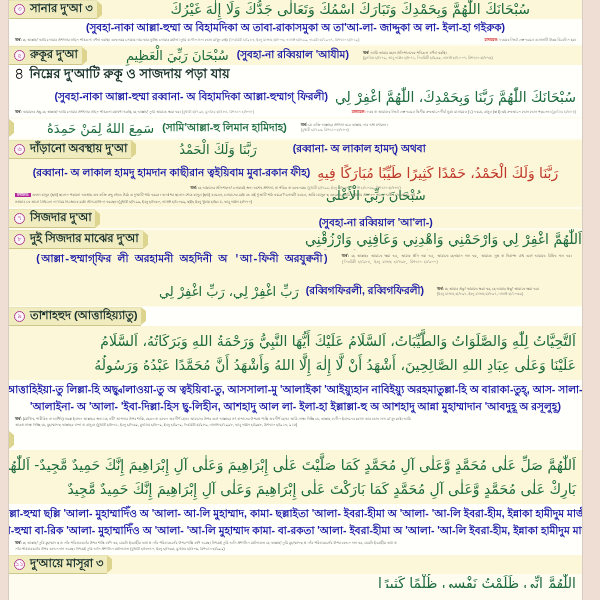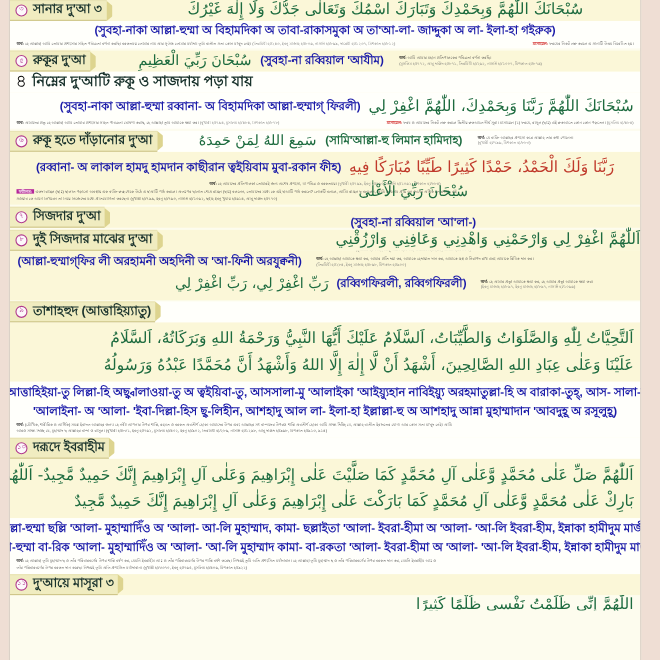--- a/index.html
+++ b/index.html
@@ -198,37 +198,45 @@
         </span>
         <span style="flex:none;">
           <span class="masael">মাসায়েল:</span>
           <span>ফরয ও আমাদের নিকট লক্ব করলে দ্বিতীয় রুকআতে দীর্ঘ সূরা। মাসায়েল (১) ফরযে, রাসূল (ছাঃ) এই রুকআতে কোন কোন পড়তেন।</span>
           <span class="ref">(মুসলিম হা/৪৮৪)</span>
         </span>
       </div>
     </div>
 
     <div class="hdr" style="margin-top:2px;background:#fffffb;">
-      <div class="pill">
-        <span class="num">৬</span>
-        <span class="ttl">রুকূ হতে দাঁড়ানোর দু'আ</span>
-      </div>
       <span class="chev"></span>
       <span class="chev2" style="border-left-color:#fffffb;"></span>
       <div class="hdr-inline" style="justify-content:flex-start;padding-left:24px;">
         <span class="ar">سَمِعَ اللهُ لِمَنْ حَمِدَهُ</span>
         <span class="bn-tr" style="color:#1d6b3f;">(সামি'আল্লা-হু লিমান হামিদাহ)</span>
         <span class="note" style="flex:1;line-height:1.45;">
           <span class="lbl">অর্থ:</span>
           <span>যে ব্যক্তি আল্লাহর প্রশংসা করে আল্লাহ তার কথা শোনেন।</span><br>
           <span class="ref">(বুখারী হা/৭৯৬, মিশকাত হা/৮৮৩)</span>
         </span>
       </div>
     </div>
 
+    <div class="hdr" style="margin-top:2px;">
+      <div class="pill">
+        <span class="num">৬</span>
+        <span class="ttl">দাঁড়ানো অবস্থায় দু'আ</span>
+      </div>
+      <span class="chev"></span>
+      <span class="chev2"></span>
+      <div class="hdr-inline" style="justify-content:flex-start;padding-left:34px;">
+        <span class="ar">رَبَّنَا وَلَكَ الْحَمْدُ</span>
+        <span class="bn-tr" style="padding-left:28px;">(রব্বানা- অ লাকাল হামদ্) অথবা</span>
+      </div>
+    </div>
     <div class="band-cream">
       <div class="row center" style="padding-top:3px;">
         <span class="bn-tr">(রব্বানা- অ লাকাল হামদু হামদান কাছীরান ত্বইয়িবাম মুবা-রকান ফীহ)</span>
         <span class="ar big red">رَبَّنَا وَلَكَ الْحَمْدُ، حَمْدًا كَثِيرًا طَيِّبًا مُبَارَكًا فِيهِ</span>
       </div>
       <div class="note" style="text-align:center;">
         <span class="lbl">অর্থ:</span>
         <span>হে আমাদের প্রতিপালক! তোমারই জন্য অশেষ প্রশংসা, যা পবিত্র ও বরকতময়।</span>
         <span class="ref">(বুখারী হা/৭৯৯, ইবনু হা/৭৬০, নাসাঈ হা/১০৬২, মিশকাত হা/৮৮৪)</span>
       </div>
@@ -265,29 +273,29 @@
         <span class="num">৮</span>
         <span class="ttl">দুই সিজদার মাঝের দু'আ</span>
       </div>
       <span class="chev"></span>
       <span class="chev2"></span>
       <div class="hdr-inline" style="justify-content:flex-end;padding-left:22px;">
         <span class="ar big">اَللّٰهُمَّ اغْفِرْ لِي وَارْحَمْنِي وَاهْدِنِي وَعَافِنِي وَارْزُقْنِي</span>
       </div>
     </div>
     <div class="band-cream">
-      <div class="row" style="justify-content:flex-start;padding-left:7px;padding-top:2px;">
+      <div class="row" style="justify-content:flex-start;padding-left:26px;padding-top:2px;font-family:Liberation Mono, monospace;">
         <span class="bn-tr">(আল্লা-হুম্মাগ্‌ফির লী অরহামনী অহদিনী অ 'আ-ফিনী অরযুক্বনী)</span>
         <span class="note" style="flex:1;line-height:1.45;">
           <span class="lbl">অর্থ:</span>
           <span>হে আল্লাহ! আমাকে ক্ষমা কর, আমার প্রতি দয়া কর, আমাকে হেদায়াত দান কর, আমাকে সুস্থ ও নিরাপদ রাখ এবং আমাকে রিযিক দান কর।</span><br>
           <span class="ref">(তিরমিযী হা/২৮৪, ইবনু মাজাহ হা/৮৯৮, মিশকাত হা/৯০০)</span>
         </span>
       </div>
-      <div class="row" style="justify-content:flex-start;padding-left:150px;padding-top:1px;">
+      <div class="row" style="justify-content:flex-start;padding-left:150px;padding-top:1px;margin-top:12px;">
         <span class="ar">رَبِّ اغْفِرْ لِي، رَبِّ اغْفِرْ لِي</span>
         <span class="bn-tr">(রব্বিগফিরলী, রব্বিগফিরলী)</span>
         <span class="note" style="flex:1;line-height:1.45;">
           <span class="lbl">অর্থ:</span>
           <span>হে আমার প্রভু! আমাকে ক্ষমা কর, হে আমার প্রভু! আমাকে ক্ষমা কর।</span><br>
           <span class="ref">(ইবনু মাজাহ হা/৮৯৭, ইবনু মাজাহ হা/৮৯৭, নাসাঈ হা/১০৬৬)</span>
         </span>
       </div>
       <div class="gap"></div>
     </div>
@@ -320,24 +328,20 @@
         <span class="lbl">অর্থ:</span>
         <span>(মৌখিক, শারীরিক ও আর্থিক) সমস্ত ইবাদত আল্লাহর জন্য। হে নবী! আপনার উপর শান্তি, রহমত ও বরকত অবতীর্ণ হোক। আমাদের উপর এবং আল্লাহর সৎ বান্দাদের উপরও শান্তি অবতীর্ণ হোক। আমি সাক্ষ্য দিচ্ছি যে, আল্লাহ ব্যতীত ইবাদতের যোগ্য আর কোন সত্য মা'বূদ নেই। আমি</span>
       </div>
       <div class="note2">
         <span>আরও সাক্ষ্য দিচ্ছি যে, মুহাম্মাদ ছ আল্লাহর বান্দা ও রাসূল।</span>
         <span class="ref">(বুখারী হা/৮৩১, ইবনু হা/৭৬২, মুসলিম হা/৪০২, ইবনু হা/৯০২, তিরমিযী হা/২৮৯, নাসাঈ হা/১২৯৮, আবূ দাঊদ হা/৯৬৮, মিশকাত হা/৯১৩, ৯১৪)</span>
       </div>
     </div>
 
     <div class="hdr" style="background:#fffffb;">
-      <div class="pill">
-        <span class="num">১০</span>
-        <span class="ttl">দরূদে ইবরাহীম</span>
-      </div>
       <span class="chev"></span>
       <span class="chev2" style="border-left-color:#fffffb;"></span>
     </div>
     <div class="band-cream">
       <div class="row" style="justify-content:flex-end;padding-top:4px;">
         <span class="ar big">اَللّٰهُمَّ صَلِّ عَلٰى مُحَمَّدٍ وَّعَلٰى آلِ مُحَمَّدٍ كَمَا صَلَّيْتَ عَلٰى إِبْرَاهِيمَ وَعَلٰى آلِ إِبْرَاهِيمَ إِنَّكَ حَمِيدٌ مَّجِيدٌ- اَللّٰهُمَّ</span>
       </div>
       <div class="row" style="justify-content:flex-end;padding-top:1px;">
         <span class="ar big">بَارِكْ عَلٰى مُحَمَّدٍ وَّعَلٰى آلِ مُحَمَّدٍ كَمَا بَارَكْتَ عَلٰى إِبْرَاهِيمَ وَعَلٰى آلِ إِبْرَاهِيمَ إِنَّكَ حَمِيدٌ مَّجِيدٌ</span>
       </div>

